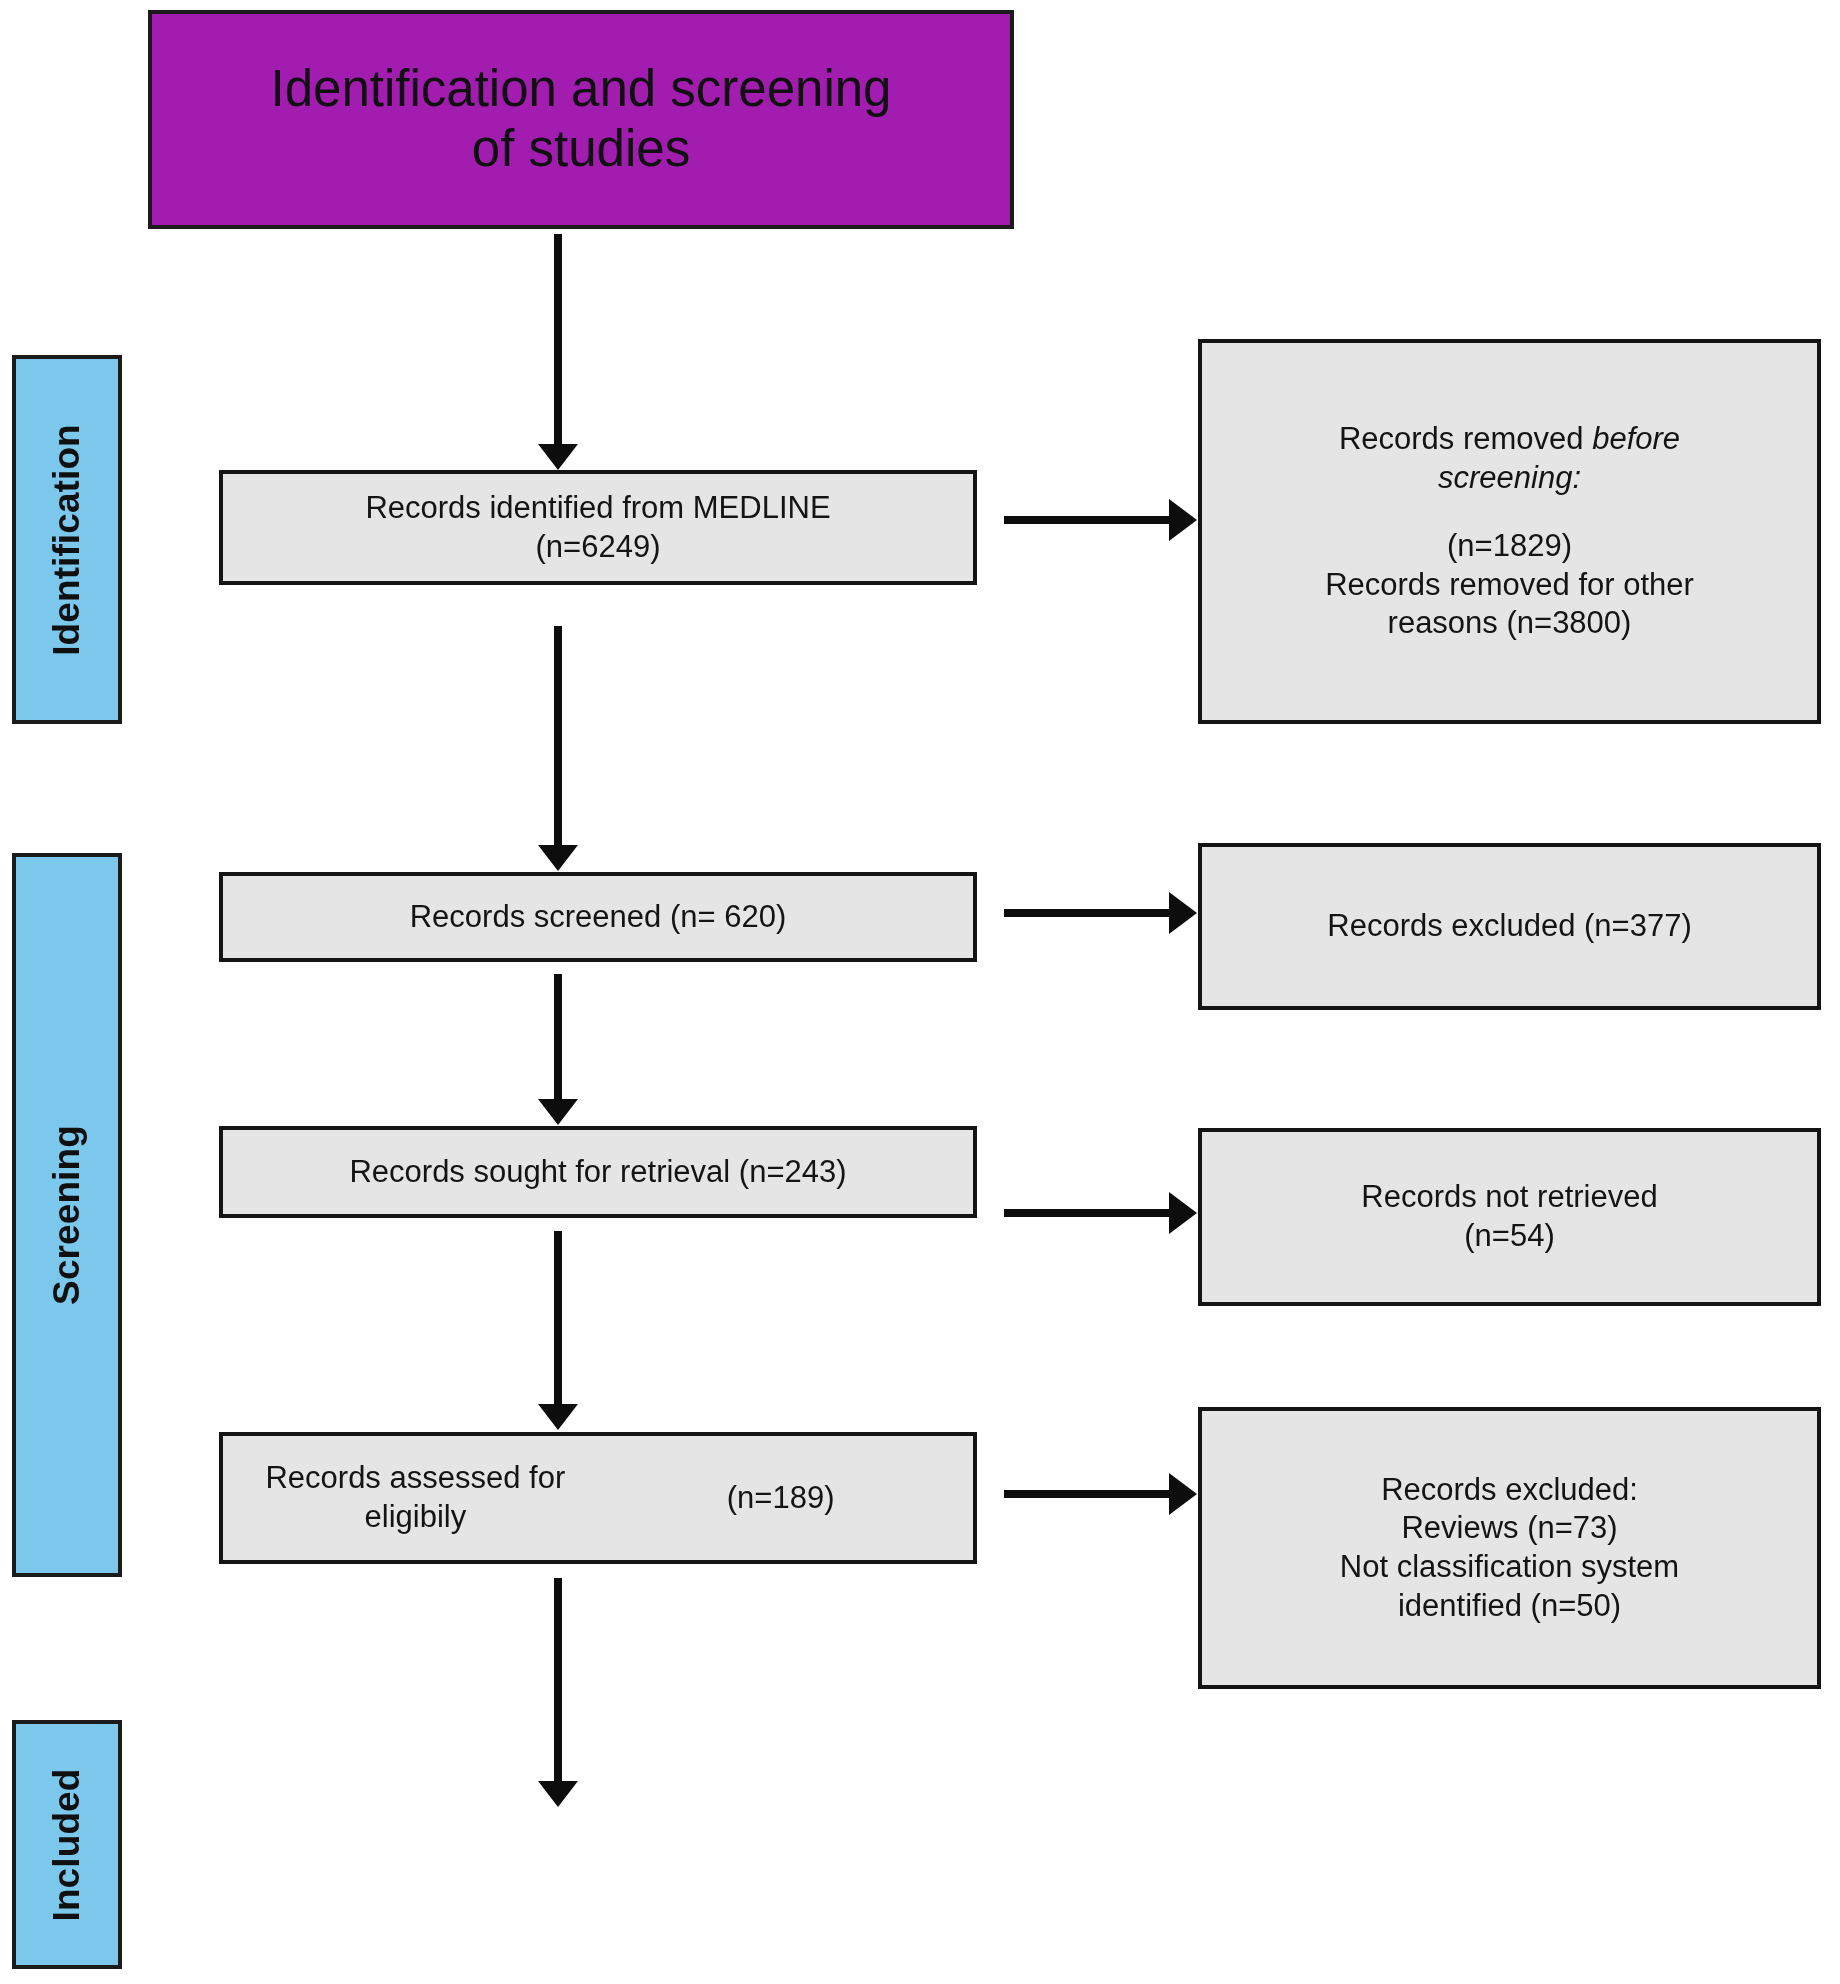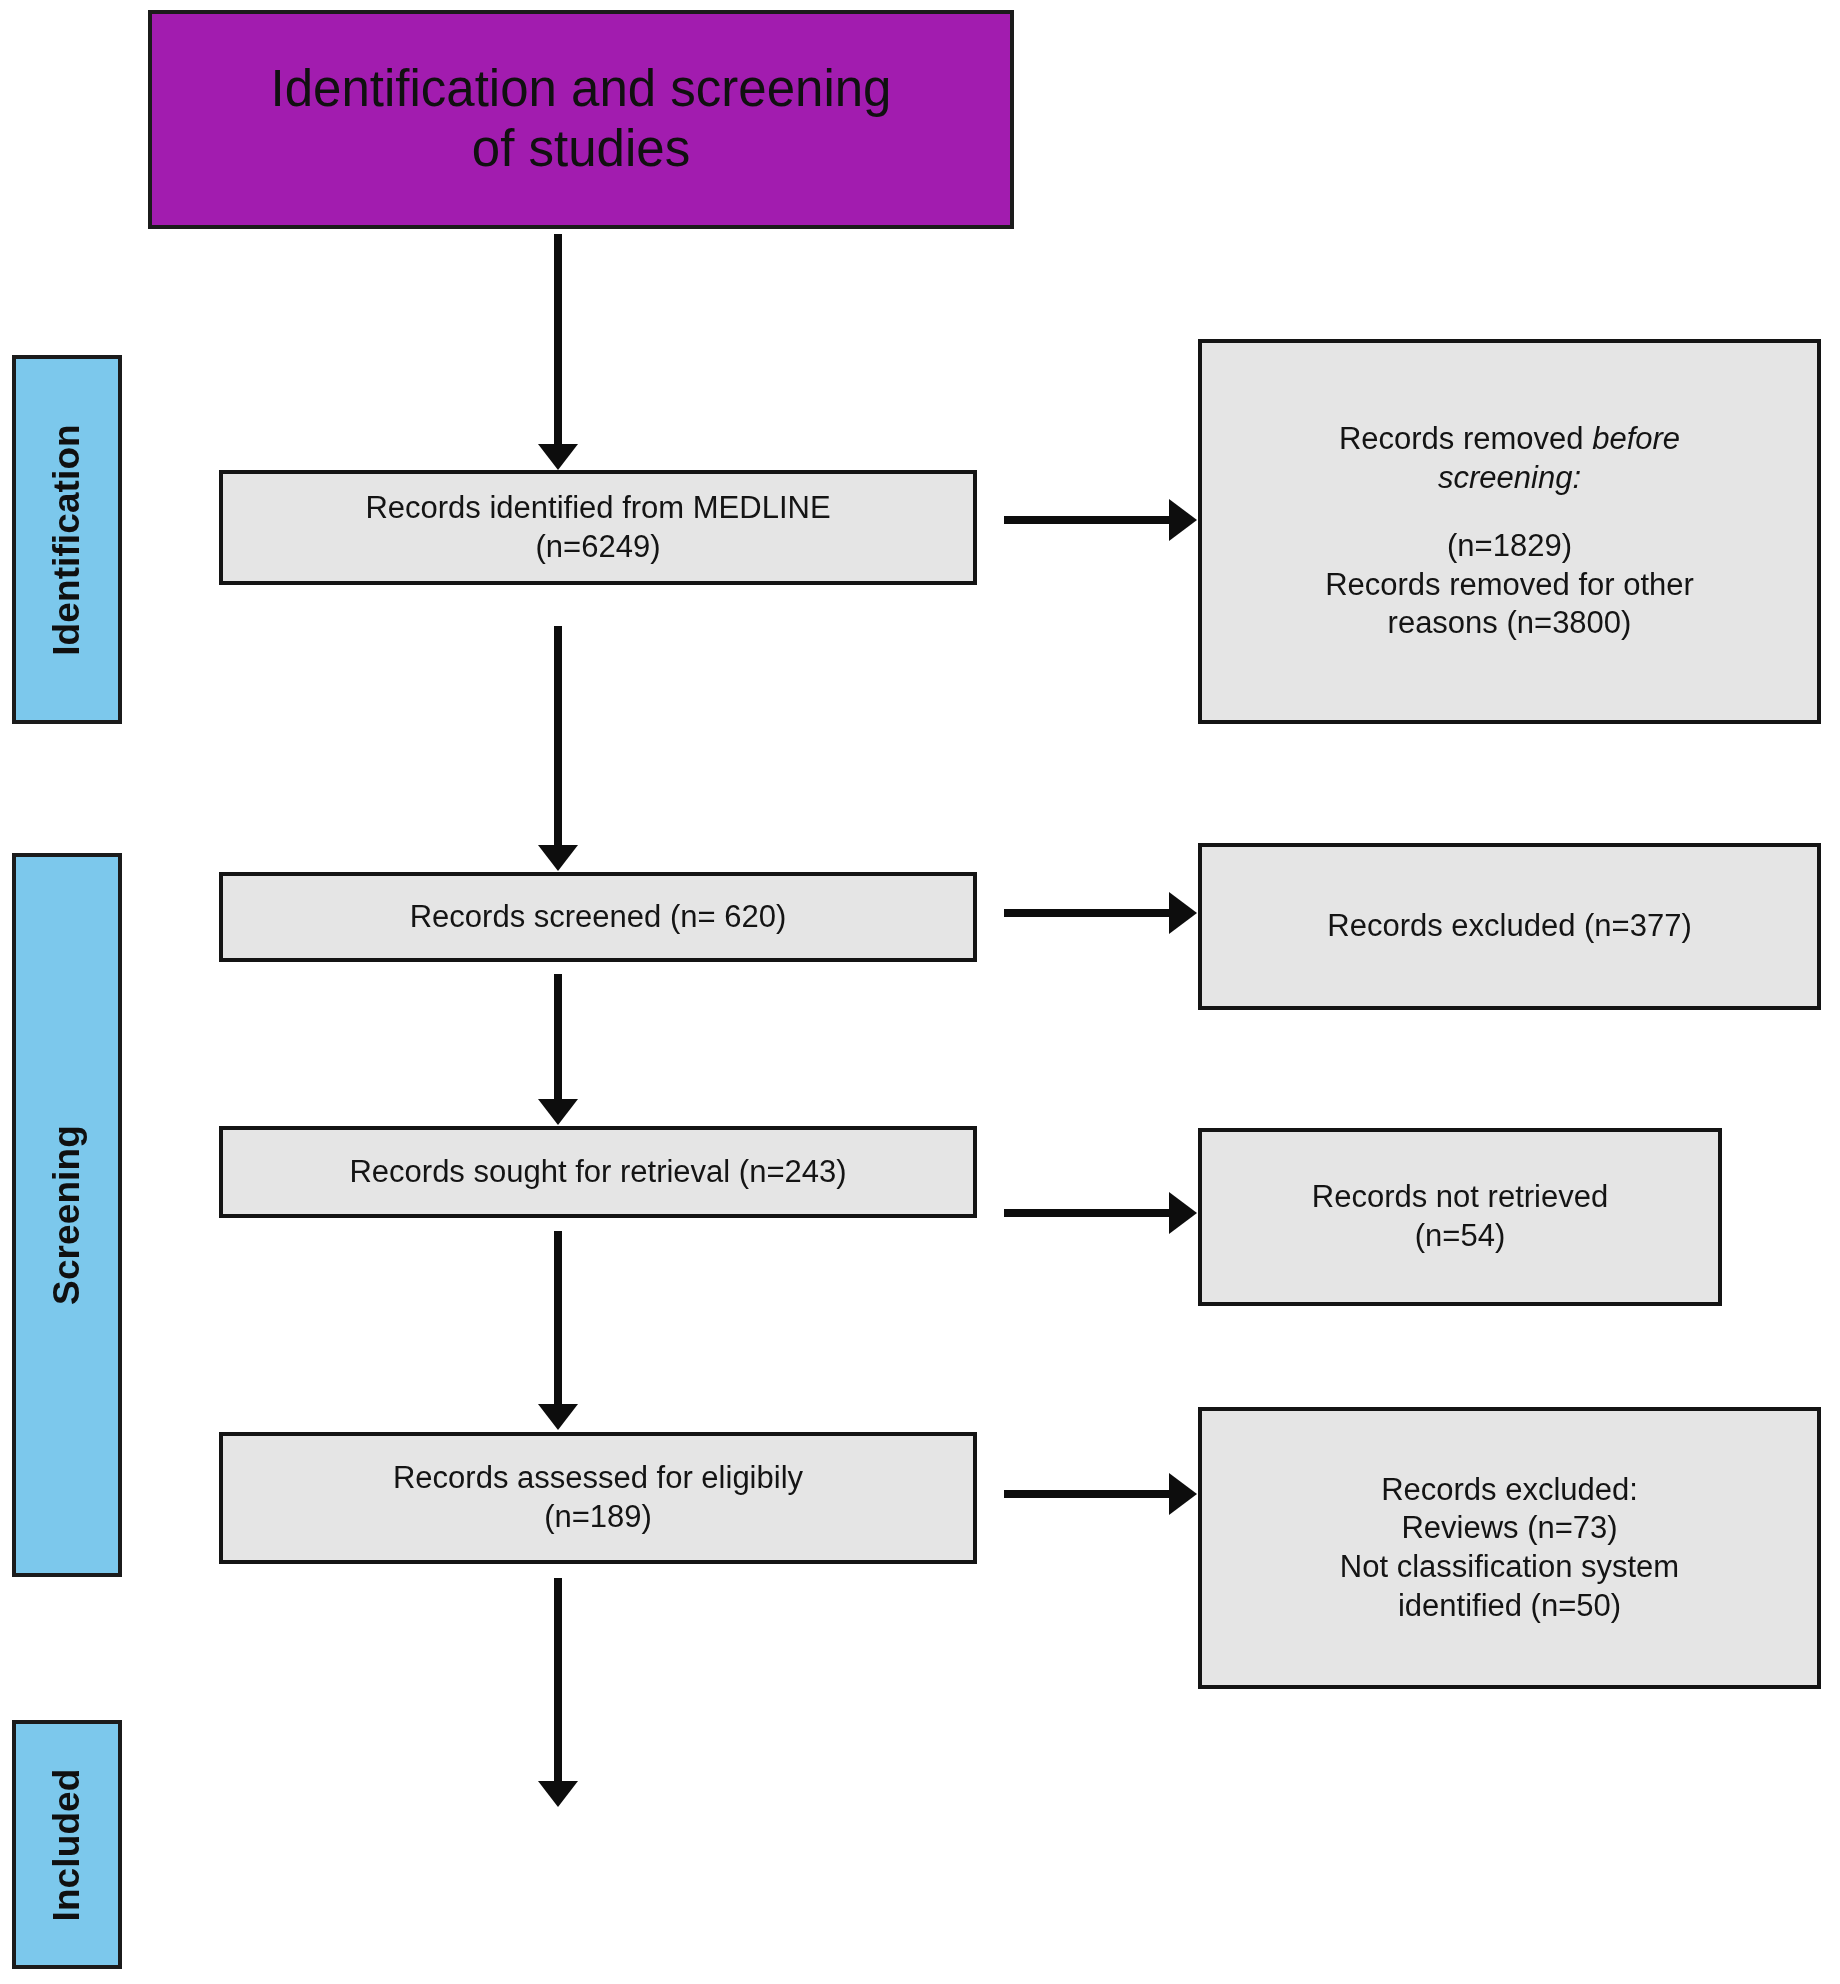--- a/index.html
+++ b/index.html
@@ -138,40 +138,40 @@
   </div>
 
   <div class="node flow-box" style="left:219px; top:872px; width:758px; height:90px;">
     <span class="txt">Records screened (n= 620)</span>
   </div>
 
   <div class="node flow-box" style="left:219px; top:1126px; width:758px; height:92px;">
     <span class="txt">Records sought for retrieval (n=243)</span>
   </div>
 
-  <div class="node flow-box" style="left:219px; top:1432px; width:758px; height:132px; flex-direction:column;">
+  <div class="node flow-box" style="left:219px; top:1432px; width:758px; height:132px; ">
     <span class="txt">Records assessed for eligibily</span>
     <span class="txt">(n=189)</span>
   </div>
 
 
   <div class="node flow-box" style="left:1198px; top:339px; width:623px; height:385px; flex-direction:column;">
     <span class="txt"><span>Records removed </span><span class="ital">before</span></span>
     <span class="txt ital">screening:</span>
     <span class="spacer-line"></span>
     <span class="txt">(n=1829)</span>
     <span class="txt">Records removed for other</span>
     <span class="txt">reasons (n=3800)</span>
   </div>
 
   <div class="node flow-box" style="left:1198px; top:843px; width:623px; height:167px;">
     <span class="txt">Records excluded (n=377)</span>
   </div>
 
-  <div class="node flow-box" style="left:1198px; top:1128px; width:524px; height:178px; flex-direction:column;">
+  <div class="node flow-box" style="left:1198px; top:1128px; width:623px; height:178px; flex-direction:column;">
     <span class="txt">Records not retrieved</span>
     <span class="txt">(n=54)</span>
   </div>
 
   <div class="node flow-box" style="left:1198px; top:1407px; width:623px; height:282px; flex-direction:column;">
     <span class="txt">Records excluded:</span>
     <span class="txt">Reviews (n=73)</span>
     <span class="txt">Not classification system</span>
     <span class="txt">identified (n=50)</span>
   </div>

